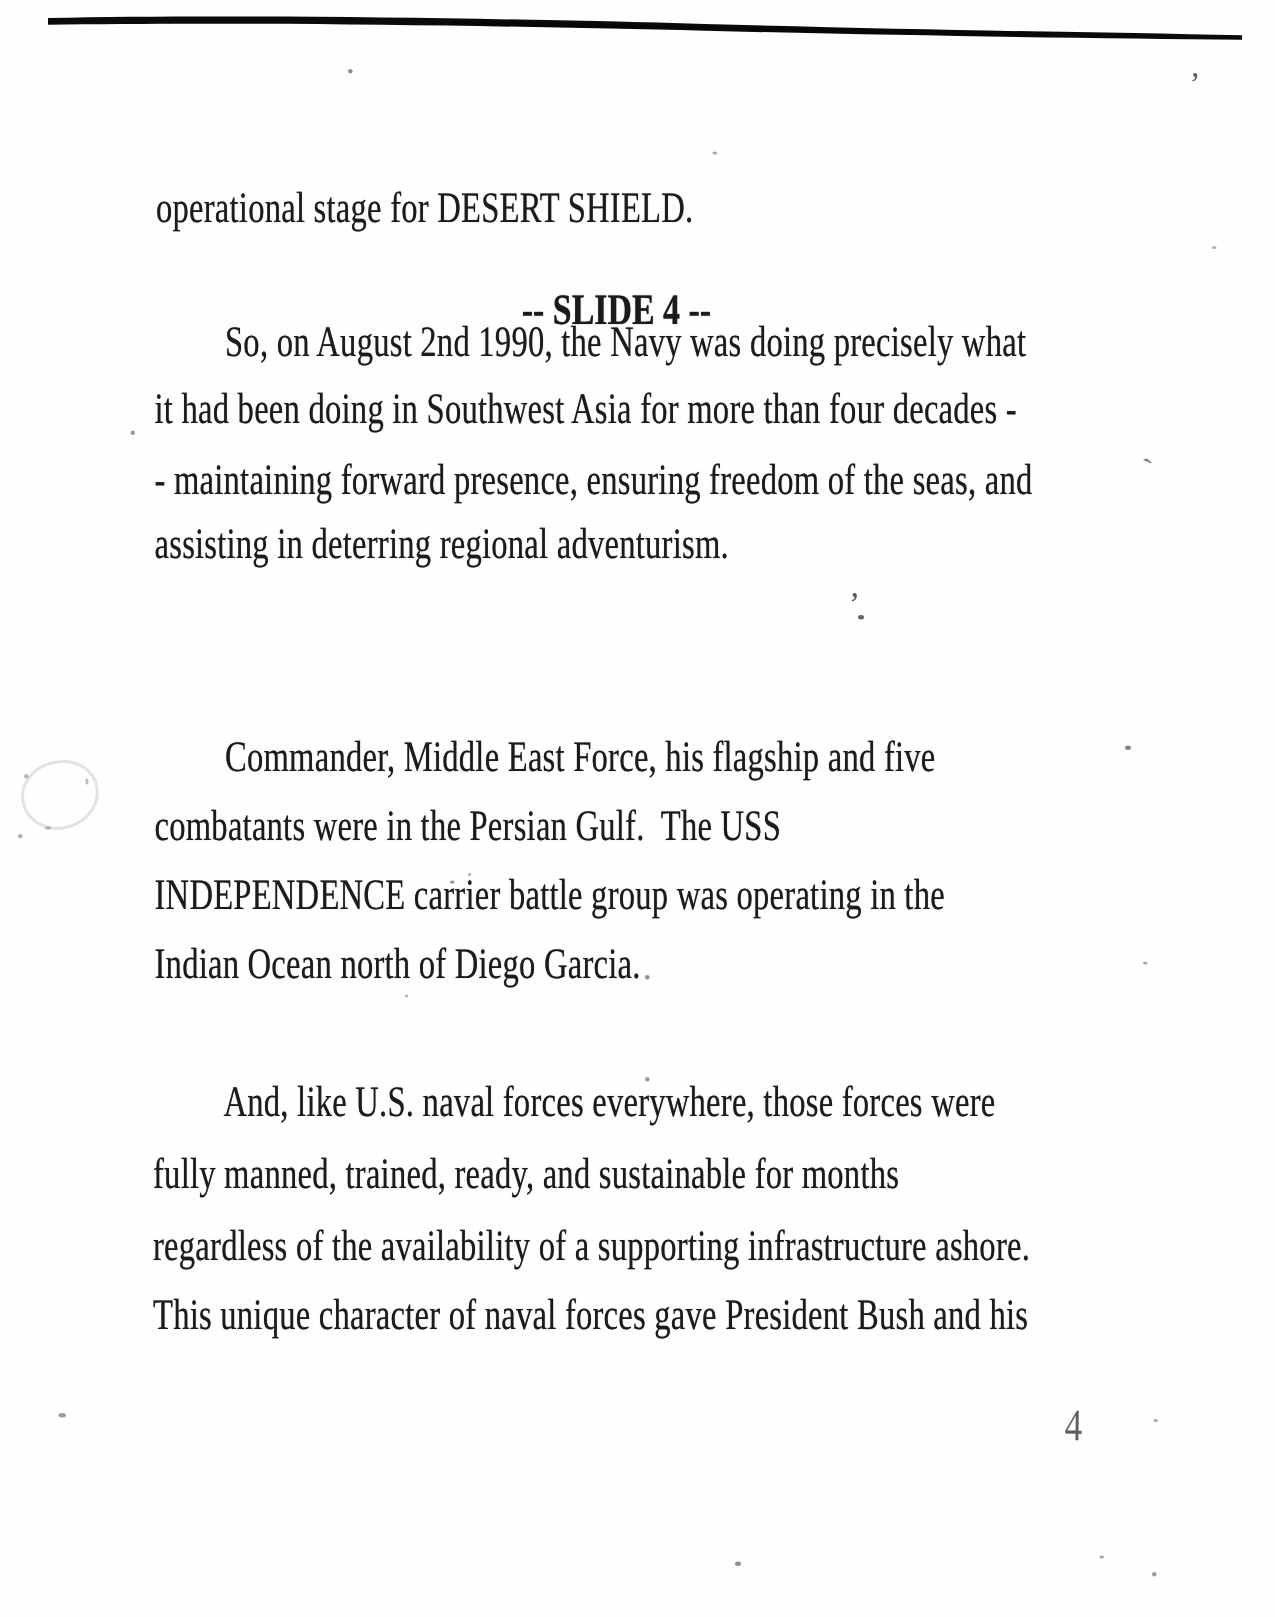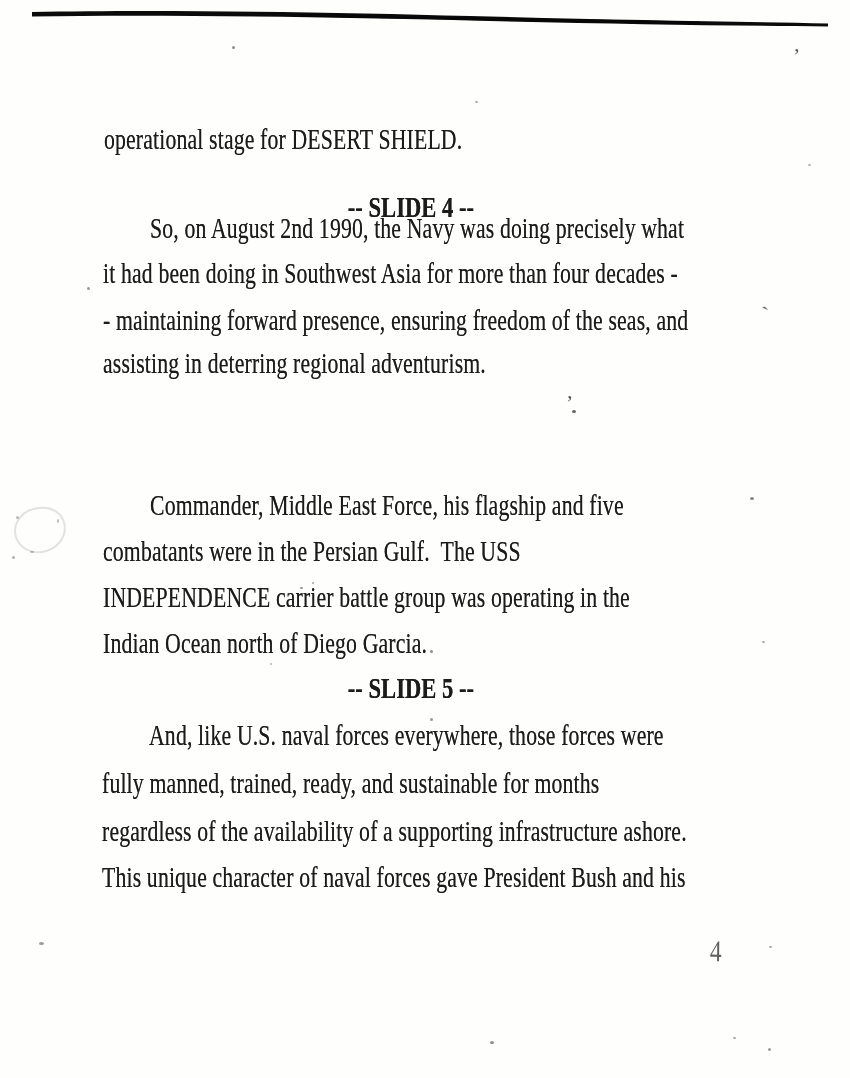--- a/index.html
+++ b/index.html
@@ -102,23 +102,20 @@
   <div class="tline" style="left:150px; top:214px;">So, on August 2nd 1990, the Navy was doing precisely what</div>
   <div class="tline" style="left:103px; top:259px;">it had been doing in Southwest Asia for more than four decades -</div>
   <div class="tline" style="left:103px; top:306px;">- maintaining forward presence, ensuring freedom of the seas, and</div>
   <div class="tline" style="left:103px; top:349px;">assisting in deterring regional adventurism.</div>
 
   <div class="tline" style="left:150px; top:491px;">Commander, Middle East Force, his flagship and five</div>
   <div class="tline" style="left:103px; top:537px;">combatants were in the Persian Gulf.  The USS</div>
   <div class="tline" style="left:103px; top:583px;">INDEPENDENCE carrier battle group was operating in the</div>
   <div class="tline" style="left:103px; top:629px;">Indian Ocean north of Diego Garcia.</div>
 
-  <div class="center-wrap" style="top:674px;">
-    <span class="heading-in">-- SLIDE 5 --</span>
-  </div>
 
   <div class="tline" style="left:149px; top:721px;">And, like U.S. naval forces everywhere, those forces were</div>
   <div class="tline" style="left:102px; top:769px;">fully manned, trained, ready, and sustainable for months</div>
   <div class="tline" style="left:102px; top:817px;">regardless of the availability of a supporting infrastructure ashore.</div>
   <div class="tline" style="left:102px; top:863px;">This unique character of naval forces gave President Bush and his</div>
 
   <div class="page-num">4</div>
 
   <div class="smudge"></div>
 

